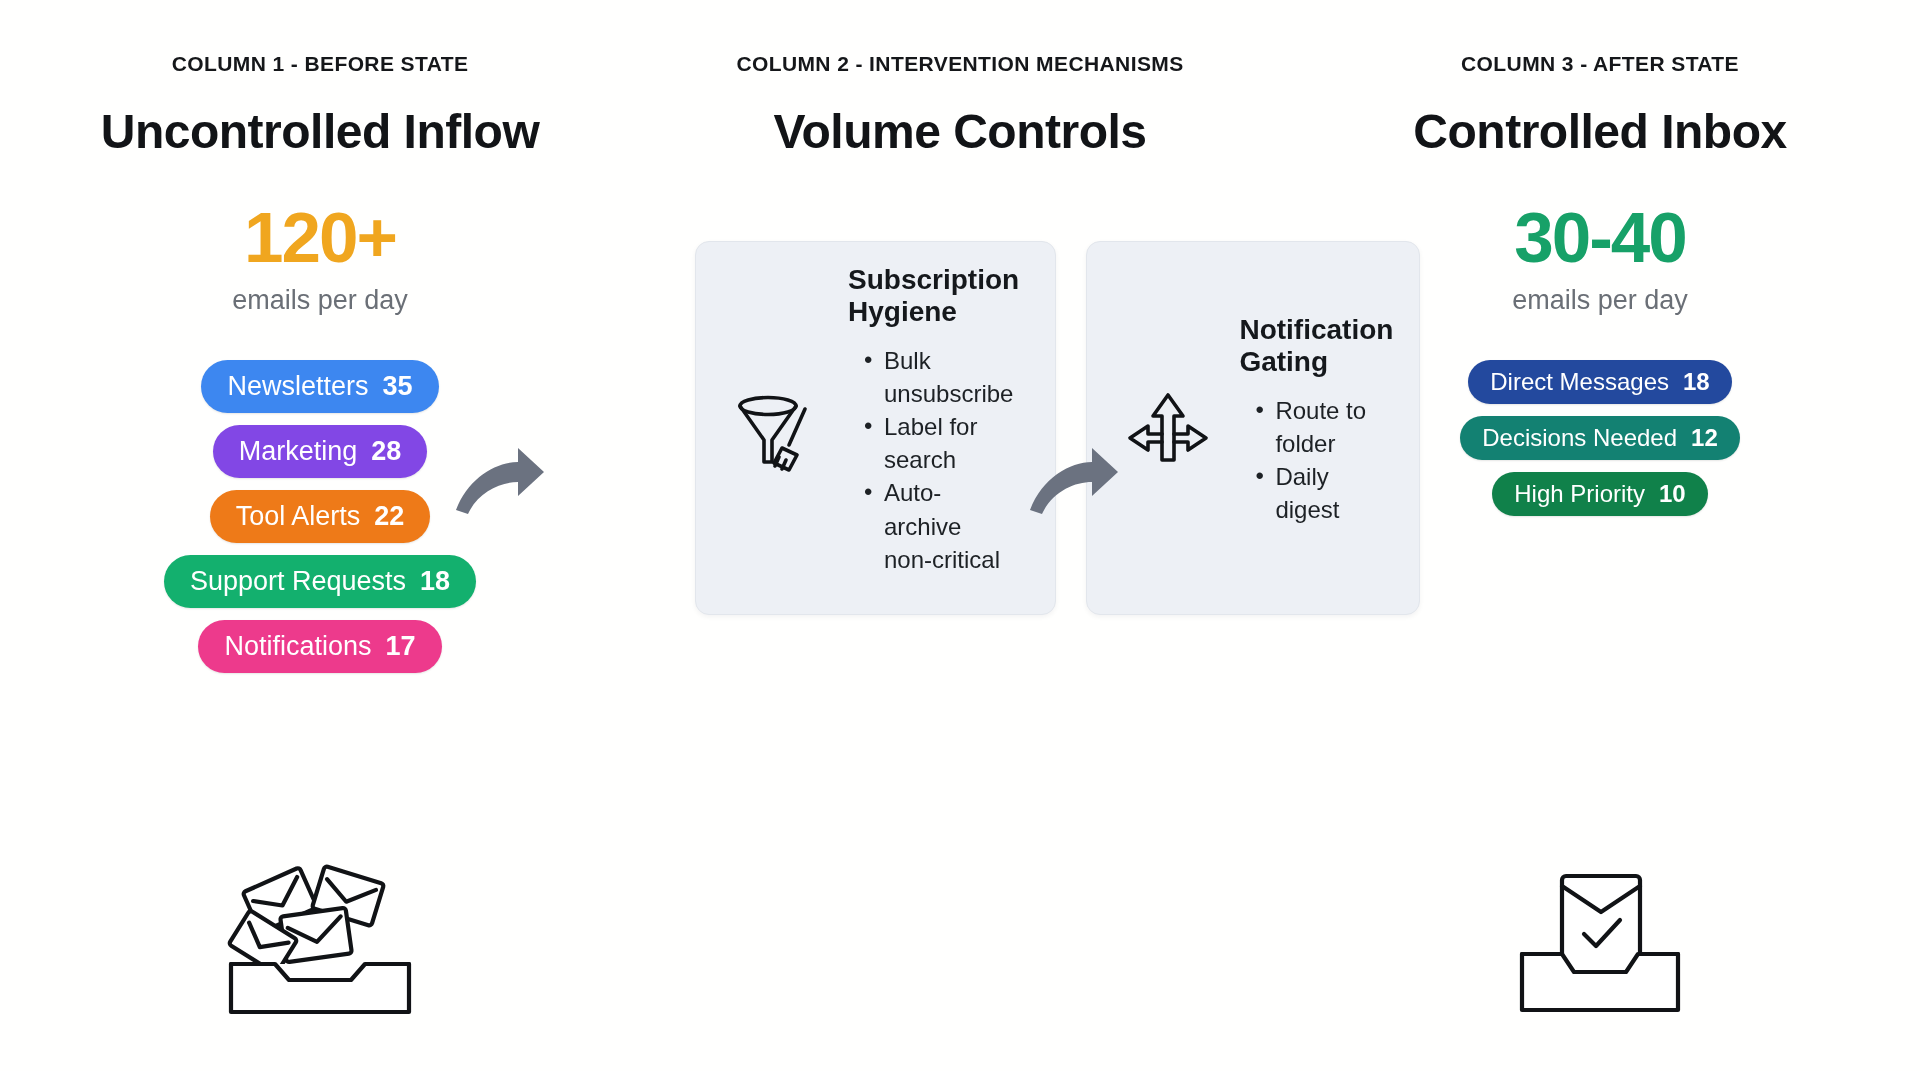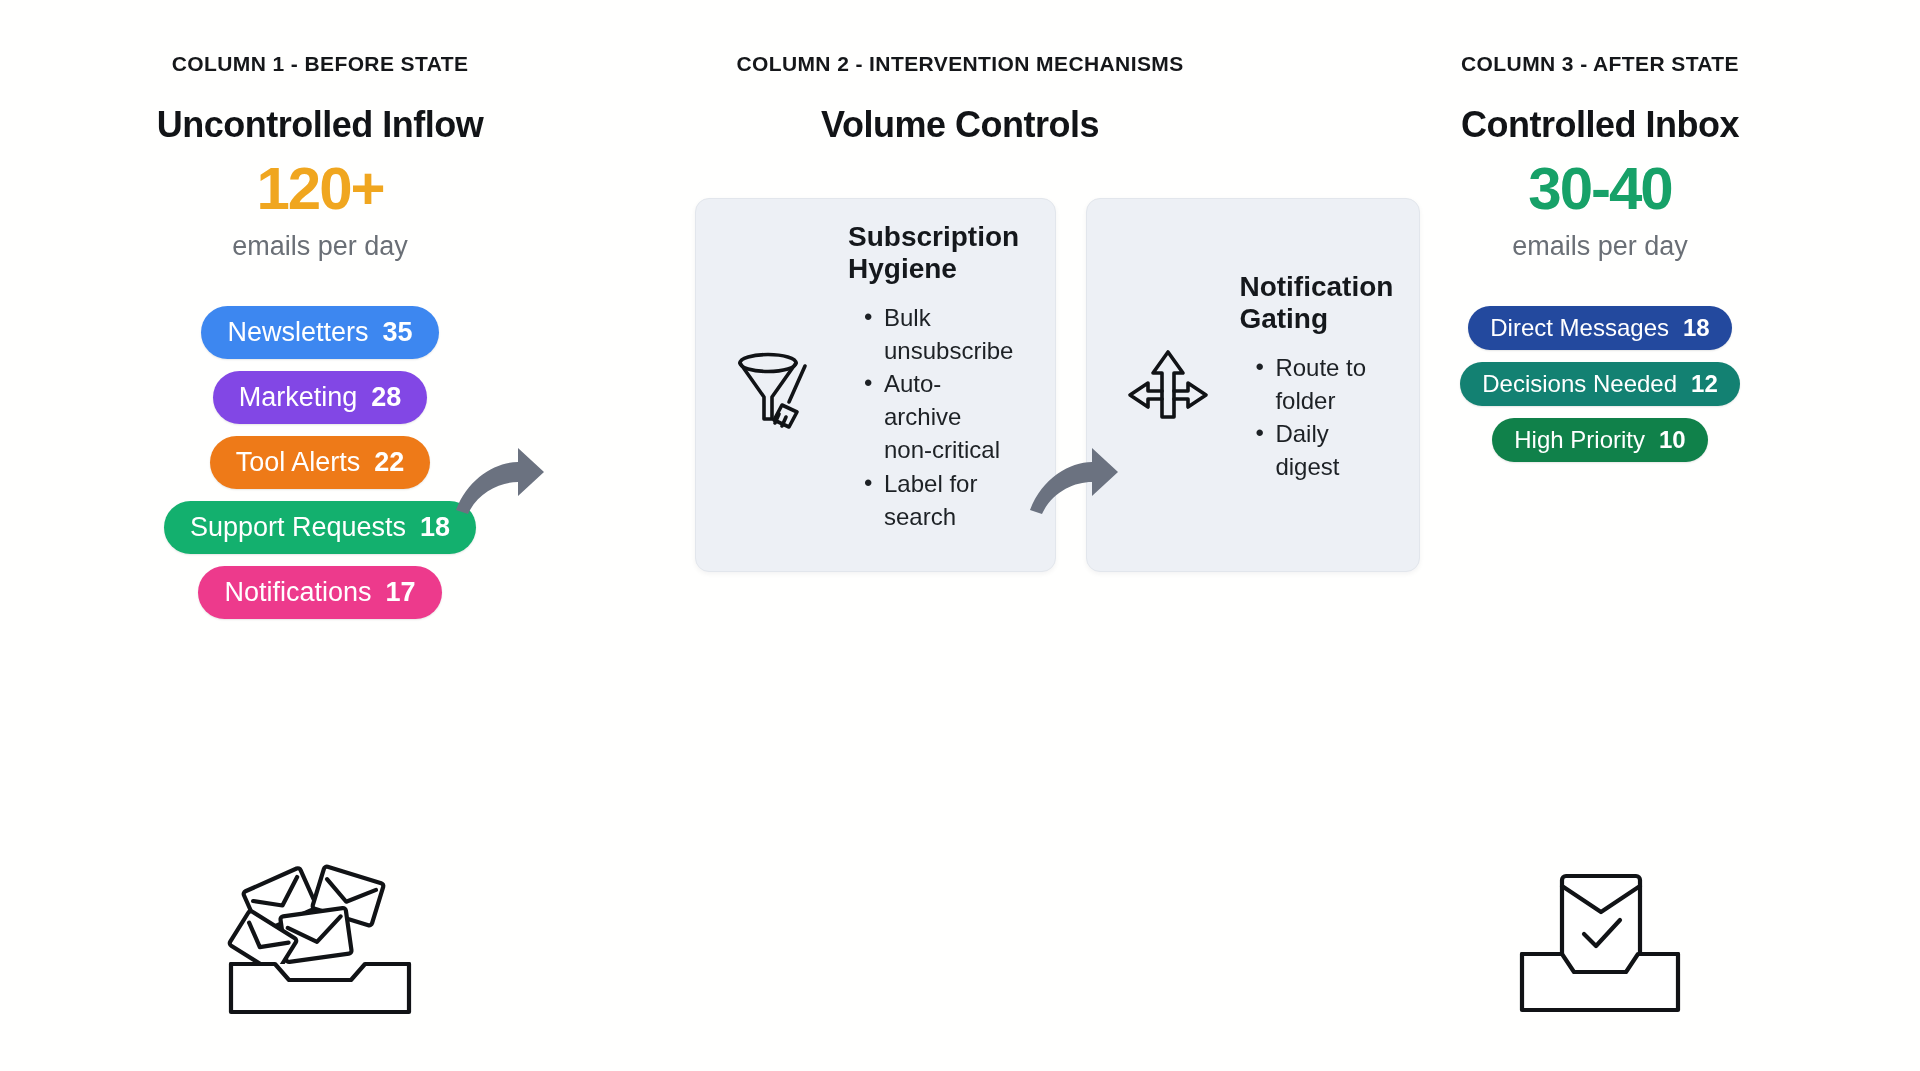--- a/index.html
+++ b/index.html
@@ -36,31 +36,31 @@
     font-size: 21px;
     font-weight: 700;
     letter-spacing: 0.4px;
     color: #15171A;
     text-transform: uppercase;
     margin: 0 0 28px 0;
     text-align: center;
   }
 
   .col-title {
-    font-size: 36px;
+    font-size: 48px;
     font-weight: 700;
     color: #121417;
-    margin: 0 0 14px 0;
+    margin: 0 0 44px 0;
     letter-spacing: -0.5px;
     text-align: center;
   }
 
   
   .metric {
-    font-size: 60px;
+    font-size: 71px;
     font-weight: 700;
     line-height: 0.98;
     letter-spacing: -2px;
     margin: 0;
     text-align: center;
   }
   .metric.before { color: #F0A61F; }
   .metric.after  { color: #17A168; }
 
   .metric-sub {
@@ -244,22 +244,22 @@
             <path d="M9 24 L33 58 L33 80 L41 80 L41 58 L65 24"></path>
             <path d="M74 27 L58 63"></path>
             <path d="M51 66 L66 73 L58 88 L43 81 Z"></path>
             <path d="M48 75 L44 84 M55 78 L51 87"></path>
           </svg>
         </div>
         <div class="card-body">
           <h3 class="card-title">Subscription Hygiene</h3>
           <ul class="card-list">
             <li>Bulk unsubscribe</li>
+            <li>Label for search</li>
             <li>Auto-archive non-critical</li>
-            <li>Label for search</li>
           </ul>
         </div>
       </article>
 
       <article class="card">
         <div class="card-icon">
           <svg width="92" height="92" viewBox="0 0 92 92" fill="none" stroke="#111316" stroke-width="3.6" stroke-linecap="round" stroke-linejoin="round">
 
             <path d="M40 78 L40 34 L31 34 L46 13 L61 34 L52 34 L52 78 Z"></path>
 

